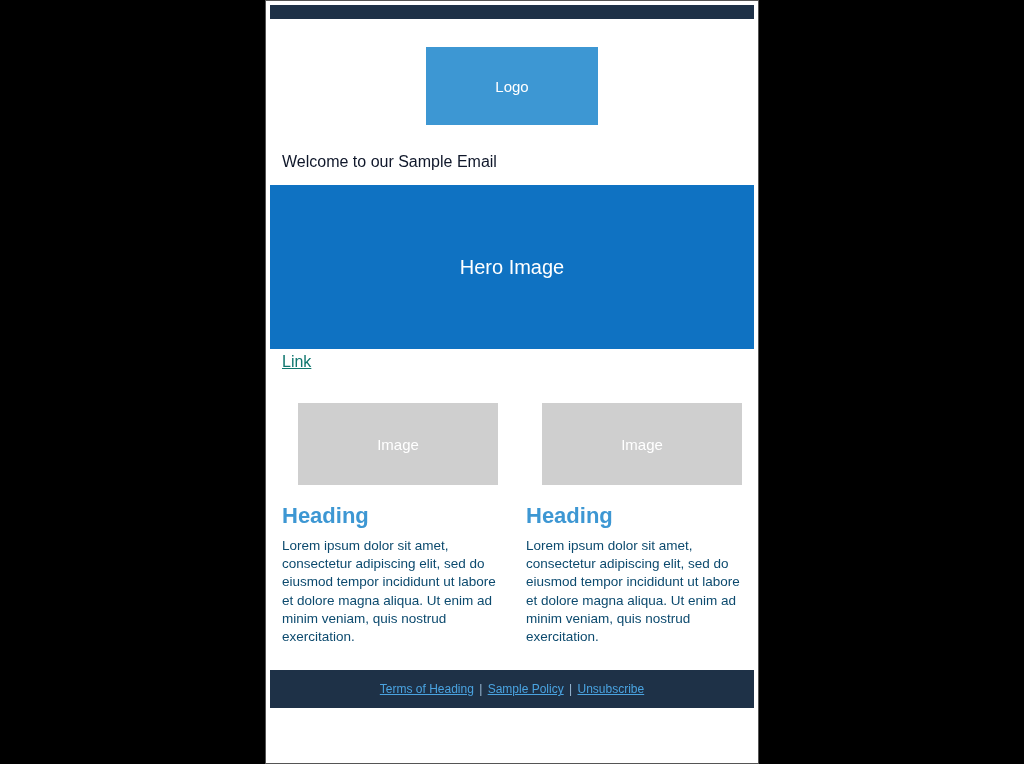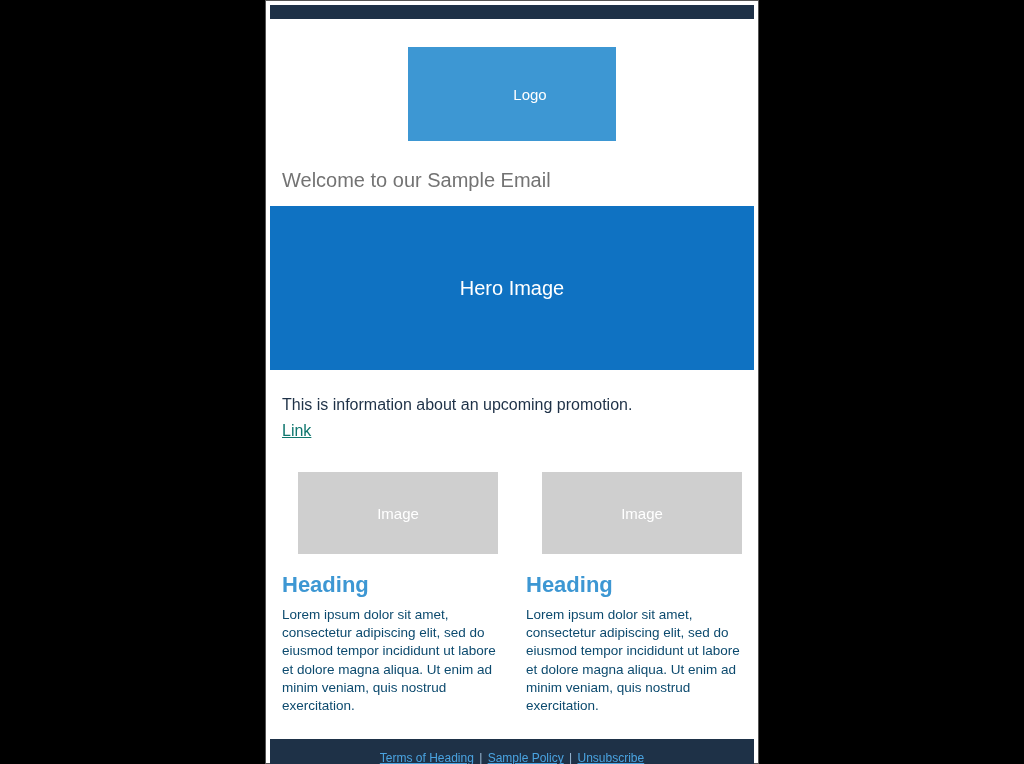--- a/index.html
+++ b/index.html
@@ -30,33 +30,32 @@
     height: 14px;
     margin: 4px 4px 0 4px;
   }
   .header-area {
     padding: 28px 16px 28px 16px;
     display: flex;
     justify-content: center;
   }
   .logo-box {
     width: 172px;
-    height: 94px;
+    height: 78px;
     background: #3d97d3;
     color: #fff;
     display: flex;
     align-items: center;
     justify-content: center;
     font-size: 15px;
-    padding-left: 36px;
   }
   .welcome {
-    font-size: 20px;
+    font-size: 16px;
     font-weight: 400;
-    color: #737373;
+    color: #0f172a;
     padding: 0 16px 14px 16px;
   }
   .hero {
     margin: 0 4px;
     background: #0f72c2;
     color: #fff;
     height: 164px;
     display: flex;
     align-items: center;
     justify-content: center;
@@ -131,21 +130,20 @@
     <div class="topbar"></div>
 
     <div class="header-area">
       <div class="logo-box">Logo</div>
     </div>
 
     <div class="welcome">Welcome to our Sample Email</div>
 
     <div class="hero">Hero Image</div>
 
-    <div class="promo-text">This is information about an upcoming promotion.</div>
     <div class="promo-link">
       <a href="#">Link</a>
     </div>
 
     <div class="columns">
       <div class="col">
         <div class="col-img">Image</div>
         <div class="col-heading">Heading</div>
         <div class="col-body">Lorem ipsum dolor sit amet, consectetur adipiscing elit, sed do eiusmod tempor incididunt ut labore et dolore magna aliqua. Ut enim ad minim veniam, quis nostrud exercitation.</div>
       </div>

